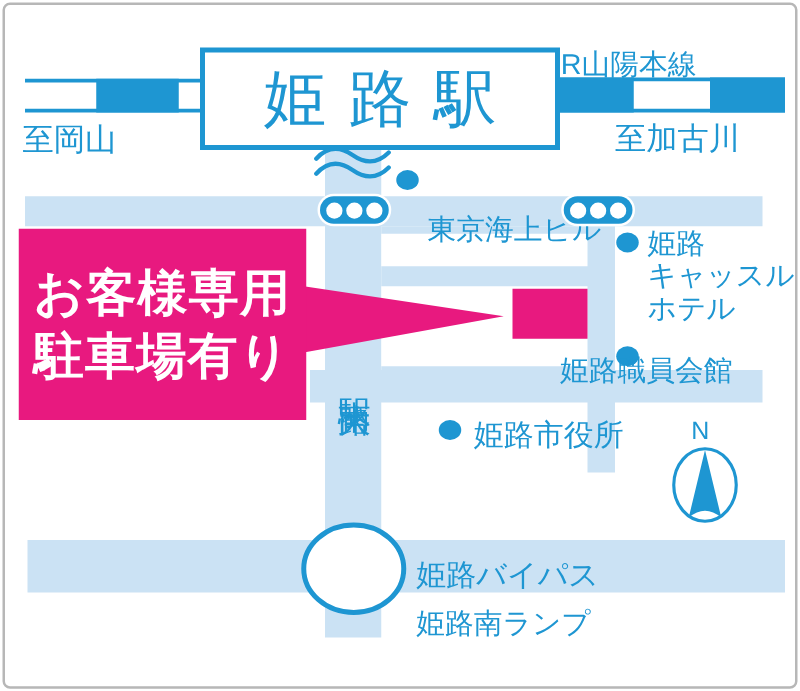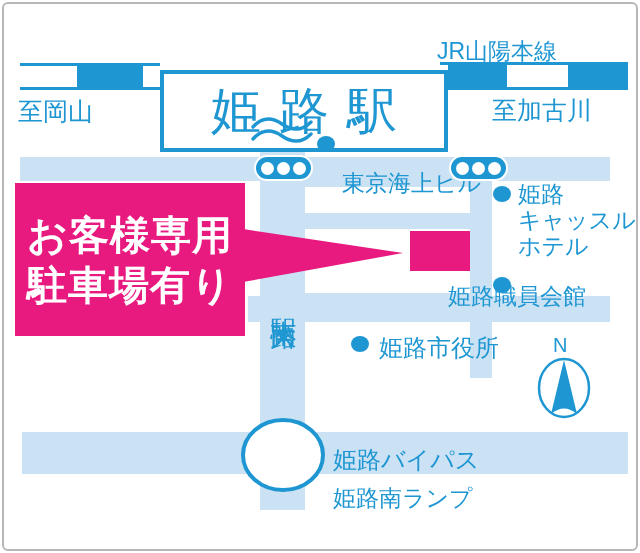--- a/index.html
+++ b/index.html
@@ -9,21 +9,21 @@
   }
   .frame{position:absolute;left:2px;top:2px;right:2px;bottom:2px;
     border:2px solid #b7b7b7;border-radius:6px;pointer-events:none;z-index:9;}
   .abs{position:absolute;}
   .road{background:#cbe2f4;}
   .railline{background:#1e96d2;height:3px;}
   .railfill{background:#1e96d2;}
   .dot{background:#1e96d2;border-radius:50%;width:18px;height:16px;}
   .whiteblock{background:#ffffff;}
   .station{
-    background:#fff;border:4px solid #1e96d2;display:flex;align-items:center;justify-content:center;margin-top:32px;
+    background:#fff;border:4px solid #1e96d2;display:flex;align-items:center;justify-content:center;
   }
   .station span{font-size:50px;color:#1e96d2;letter-spacing:18px;padding-left:18px;white-space:nowrap;}
   .lbl{white-space:nowrap;color:#1e96d2;}
   .tl{
     background:#1e96d2;border-radius:12px;box-shadow:0 0 0 2px #fff;
     display:flex;align-items:center;justify-content:center;gap:3px;
   }
   .tl i{display:block;width:13px;height:13px;background:#fff;border-radius:50%;}
   .callout{
     background:#e8197f;color:#fff;display:flex;flex-direction:column;

